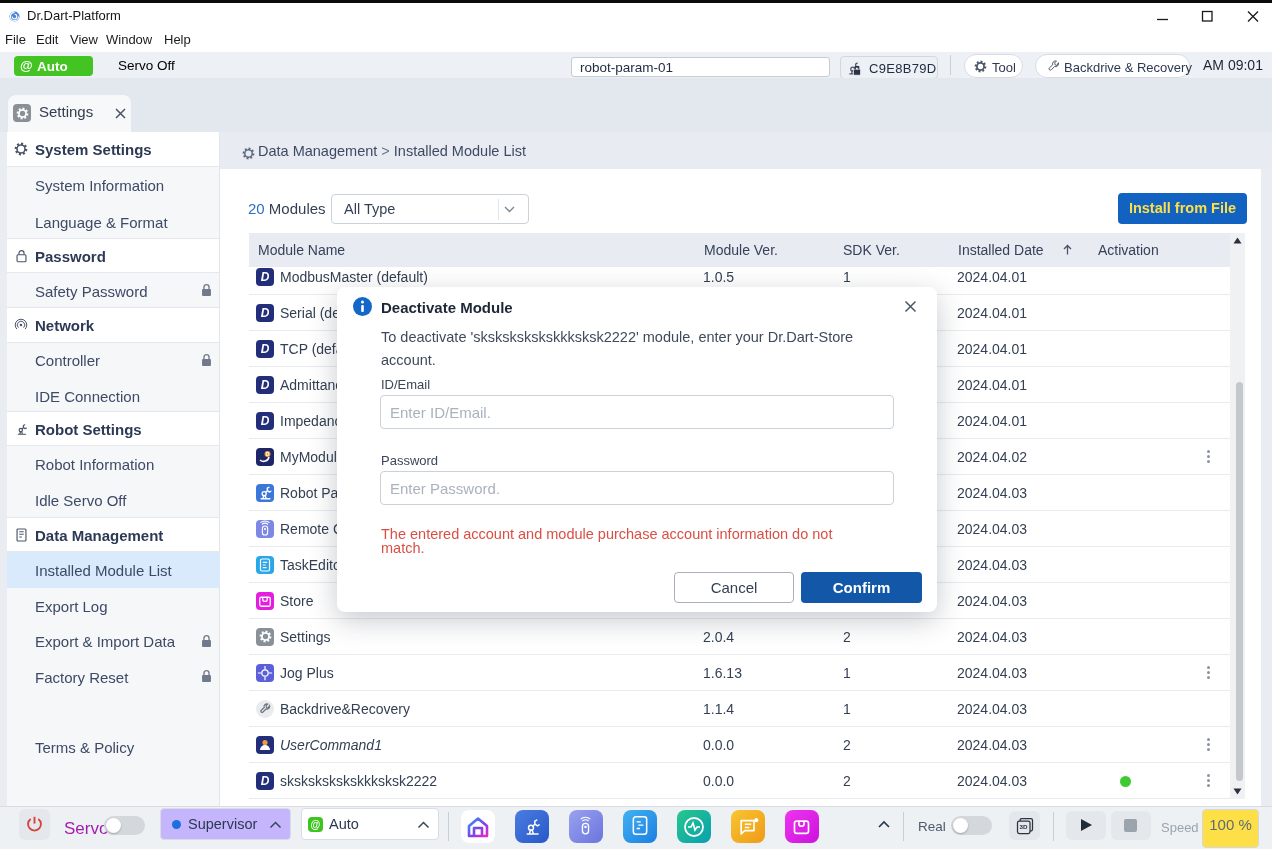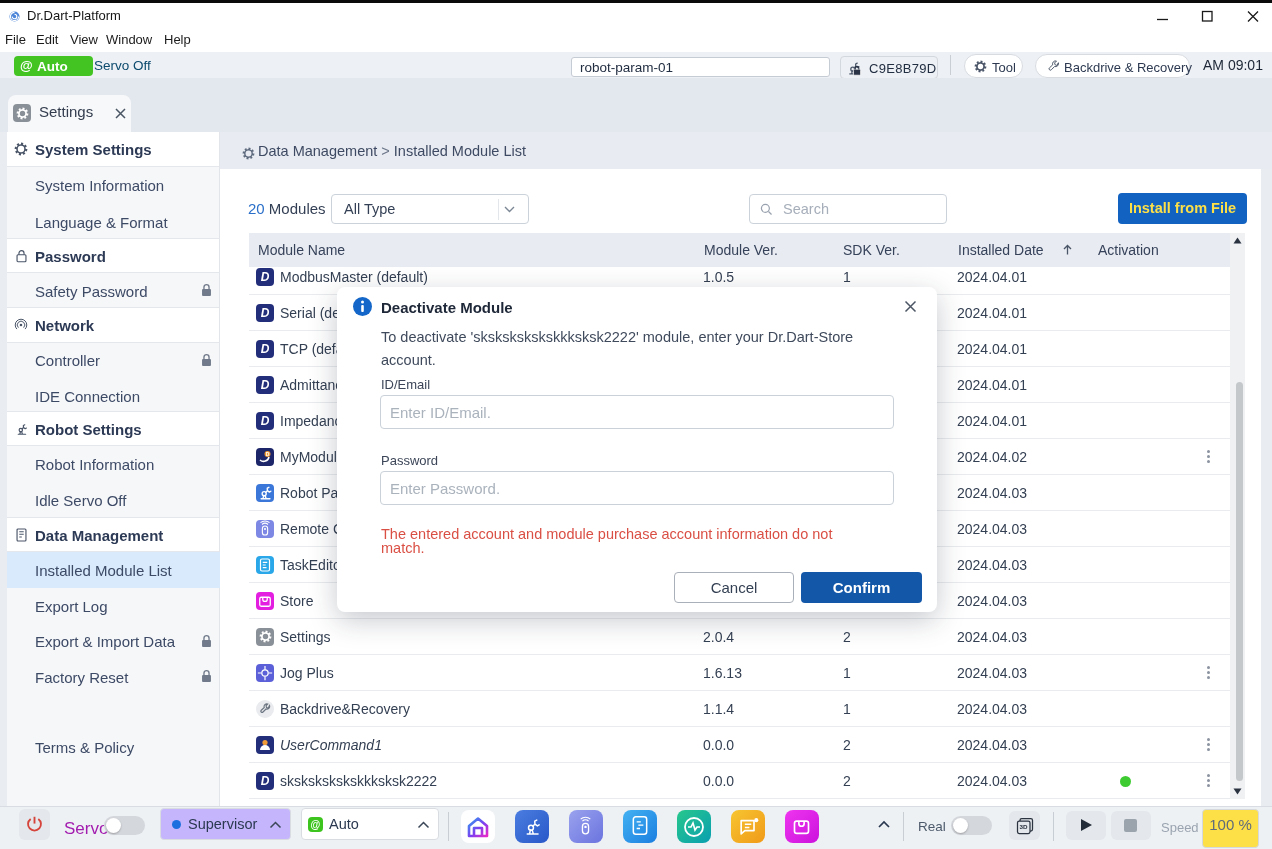--- a/index.html
+++ b/index.html
@@ -69,21 +69,21 @@
   <span class="menuitem" style="left:36px;">Edit</span>
   <span class="menuitem" style="left:70px;">View</span>
   <span class="menuitem" style="left:106px;">Window</span>
   <span class="menuitem" style="left:164px;">Help</span>
 </div>
 <div class="abs" id="toolbar">
   <div class="abs" style="left:14px;top:4px;width:79px;height:20px;background:#43c422;border-radius:4px;">
     <span class="abs" style="left:6px;top:2px;font-size:13px;font-weight:700;color:#fff;">@</span>
     <span class="abs" style="left:23px;top:2.5px;font-size:13.5px;font-weight:700;color:#fff;">Auto</span>
   </div>
-  <span class="abs" style="left:94px;top:6px;font-size:13.5px;color:#0c4a6e;">Servo Off</span>
+  <span class="abs" style="left:118px;top:6px;font-size:13.5px;color:#000000;">Servo Off</span>
   <div class="abs" style="left:571px;top:5px;width:259px;height:20px;background:#fff;border:1px solid #c6ccd4;border-radius:3px;">
     <span class="abs" style="left:8px;top:2px;font-size:13.5px;color:#222e42;">robot-param-01</span>
   </div>
   <div class="abs" style="left:840px;top:4px;width:98px;height:23px;border:1px solid #d3d8de;border-radius:4px;">
     <svg class="abs" style="left:4px;top:3px" width="17" height="17" viewBox="0 0 24 24">
         <path d="M6.8 19.6 H18.6 M9.3 19.6 L10.3 15.2 M13.5 19.6 L12.2 15.4 M13.1 11.1 L15.2 8.8 L15 5.6 L17.2 4.4 M15.2 8.8 L17.9 10.8 L19.8 9.6" fill="none" stroke="#4a5568" stroke-width="1.8" stroke-linecap="round" stroke-linejoin="round"></path>
         <circle cx="10.9" cy="12.9" r="2.7" fill="none" stroke="#4a5568" stroke-width="1.8"></circle>
         <rect x="12" y="13" width="10" height="8.5" rx="1.4" fill="#2b3446" stroke="#fff" stroke-width="1"></rect>
         <path d="M14.5 13.5 v-2 a2.5 2.5 0 0 1 5 0 V13.5" fill="none" stroke="#2b3446" stroke-width="1.6"></path>
       </svg>
@@ -188,27 +188,20 @@
   <span class="abs" style="left:38px;top:10.5px;font-size:14.5px;color:#3e4a63;">Data Management <span style="color:#6b7689;">&gt;</span> Installed Module List</span>
 </div>
 <div class="abs" id="content">
   <span class="abs" style="left:28px;top:31px;font-size:15px;color:#333f54;"><span style="color:#2a6fc9;">20</span> Modules</span>
   <div class="drop" style="left:111px;">
       <span>All Type</span>
     <div class="abs" style="left:166px;top:4px;width:1px;height:21px;background:#e3e6ea;"></div>
     <svg class="abs" style="left:172px;top:11px" width="11" height="7" viewBox="0 0 11 7">
         <path d="M1 1 L5.5 5.5 L10 1" fill="none" stroke="#7c8795" stroke-width="1.4"></path>
       </svg>
-  </div>
-  <div class="drop" style="left:529px;">
-    <svg class="abs" style="left:10px;top:8px" width="13" height="13" viewBox="0 0 15 15">
-        <circle cx="6.2" cy="6.2" r="4.6" fill="none" stroke="#98a1ae" stroke-width="1.4"></circle>
-        <path d="M9.8 9.8 L13.3 13.3" stroke="#98a1ae" stroke-width="1.4"></path>
-      </svg>
-    <span style="left:33px;color:#a6aeba;">Search</span>
   </div>
   <div class="abs" style="left:898px;top:24px;width:129px;height:31px;background:#1262c2;border-radius:4px;text-align:center;">
     <span style="font-size:14.5px;font-weight:700;color:#fde047;line-height:31px;">Install from File</span>
   </div>
   <div class="abs" style="left:29px;top:64px;width:984px;height:34px;background:#e8ebf1;">
     <span class="th" style="left:9px;">Module Name</span>
     <span class="th" style="left:455px;">Module Ver.</span>
     <span class="th" style="left:594px;">SDK Ver.</span>
     <span class="th" style="left:709px;">Installed Date</span>
     <svg class="abs" style="left:813px;top:11px" width="11" height="12" viewBox="0 0 11 12">

